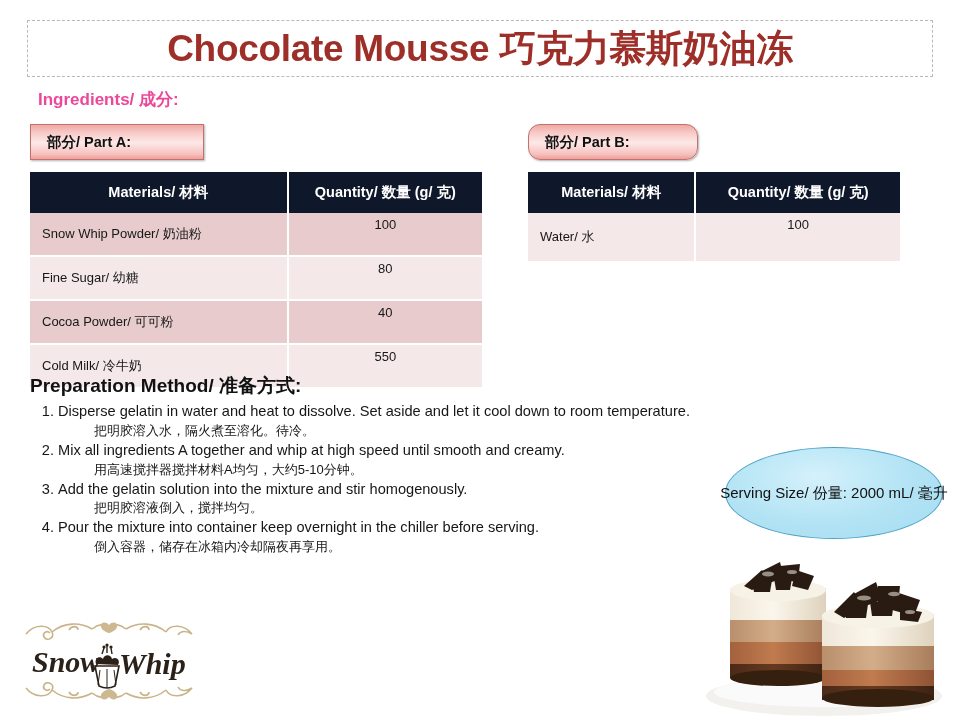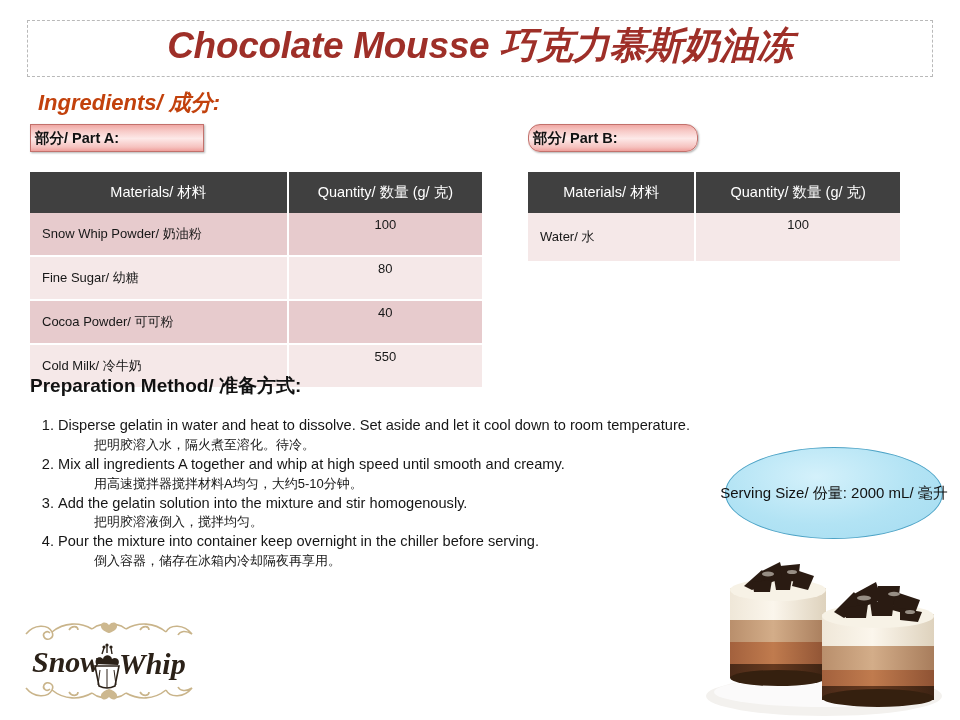--- a/index.html
+++ b/index.html
@@ -19,75 +19,74 @@
   
   #title-box {
     position: absolute;
     left: 27px;
     top: 20px;
     width: 906px;
     height: 57px;
     border: 1px dashed #b9b9b9;
     box-sizing: border-box;
     display: flex;
+    align-items: center;
     justify-content: center;
-    font-style: italic;
   }
   #title-text {
     font-size: 37px;
     font-weight: bold;
     color: #9e2f28;
     letter-spacing: -0.3px;
     white-space: nowrap;
   }
 
   
   #ingredients-label {
     position: absolute;
     left: 38px;
     top: 88px;
-    font-size: 22px;
-    font-weight: bold;
-    color: #c2410c;
-    font-style: italic;
+    font-size: 17px;
+    font-weight: bold;
+    color: #ec4899;
   }
 
   
   .part-chip {
     position: absolute;
-    height: 28px;
+    height: 36px;
     box-sizing: border-box;
     border: 1px solid #c2716c;
     background: linear-gradient(to bottom,
         #f0a8a4 0%, #f7c9c6 22%, #fde9e8 52%, #f6c2bf 85%, #ef9f9b 100%);
     box-shadow: 1px 1px 2px rgba(0,0,0,0.30);
     display: flex;
     align-items: center;
-    padding-left: 4px;
+    padding-left: 16px;
     font-size: 14.5px;
     font-weight: bold;
     color: #111;
   }
   #part-a-chip { left: 30px; top: 124px; width: 174px; }
   #part-b-chip { left: 528px; top: 124px; width: 170px; border-radius: 12px; }
 
   
   .ing-table {
     position: absolute;
     border-collapse: collapse;
     table-layout: fixed;
   }
   #table-a { left: 30px; top: 172px; width: 452px; }
   #table-b { left: 528px; top: 172px; width: 372px; }
 
   .ing-table thead th {
-    background: #404040;
+    background: #0f172a;
     color: #ffffff;
     font-size: 14.5px;
-    font-weight: normal;
+    font-weight: bold;
     text-align: center;
     padding: 11px 4px;
     border: none;
     border-right: 2px solid #ffffff;
   }
   .ing-table thead th:last-child { border-right: none; }
 
   .ing-table tbody td {
     font-size: 13px;
     color: #171717;
@@ -121,21 +120,21 @@
     position: absolute;
     left: 30px;
     top: 373px;
     font-size: 19px;
     font-weight: bold;
     color: #111;
   }
   #prep-list {
     position: absolute;
     left: 36px;
-    top: 416px;
+    top: 402px;
     width: 730px;
   }
   .prep-step { margin-bottom: 1px; }
   .prep-en {
     font-size: 14.6px;
     color: #161616;
     white-space: nowrap;
     line-height: 1.36;
   }
   .prep-num { display: inline-block; width: 18px; text-align: right; margin-right: 4px; }

